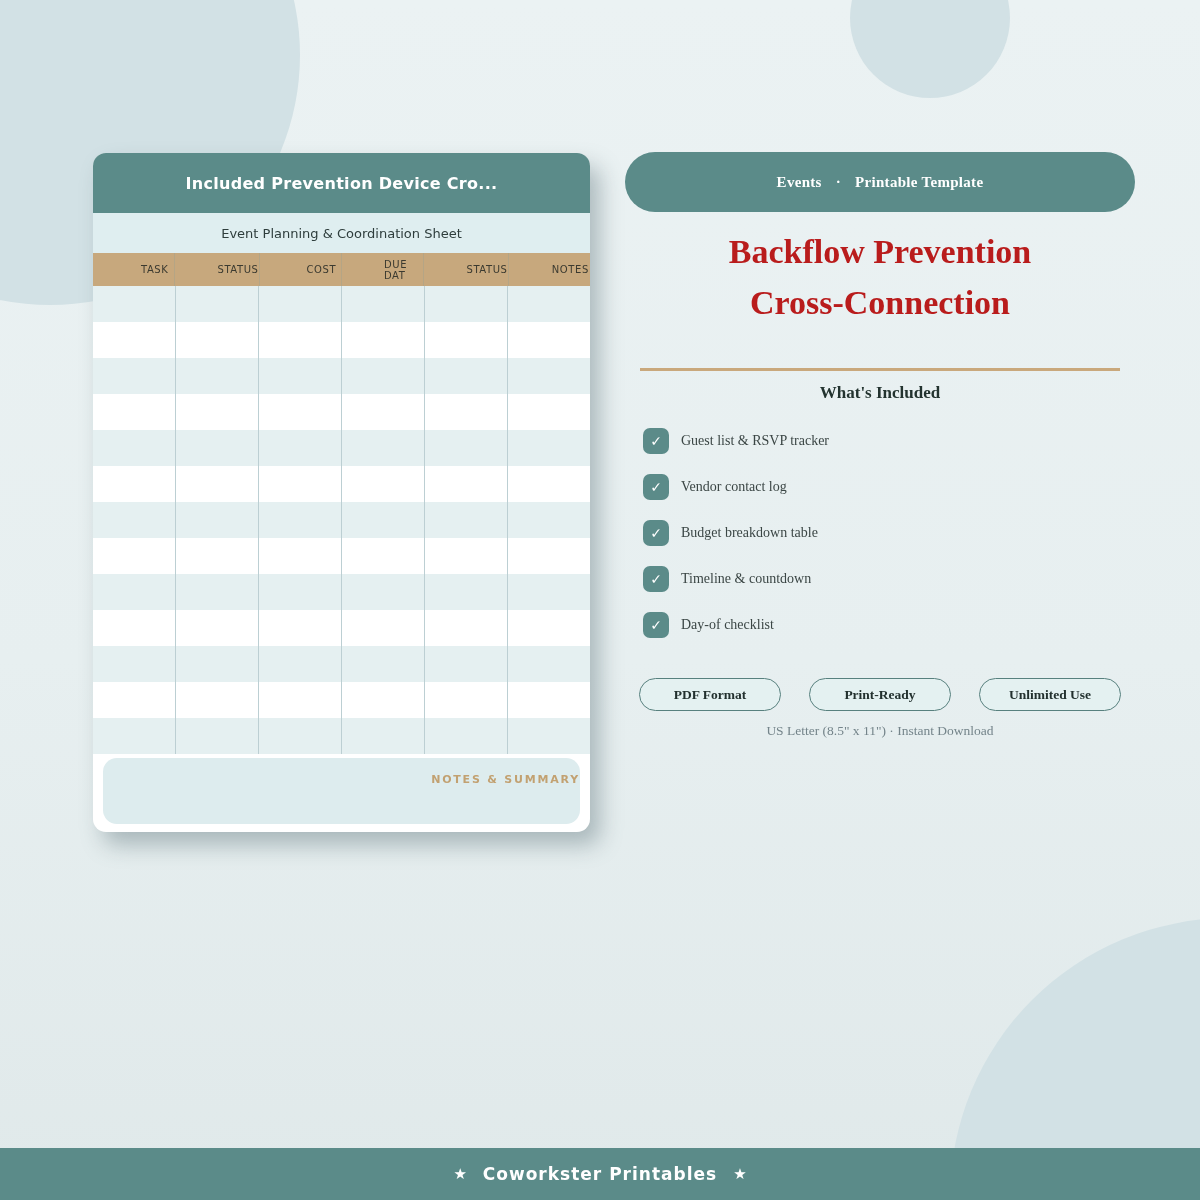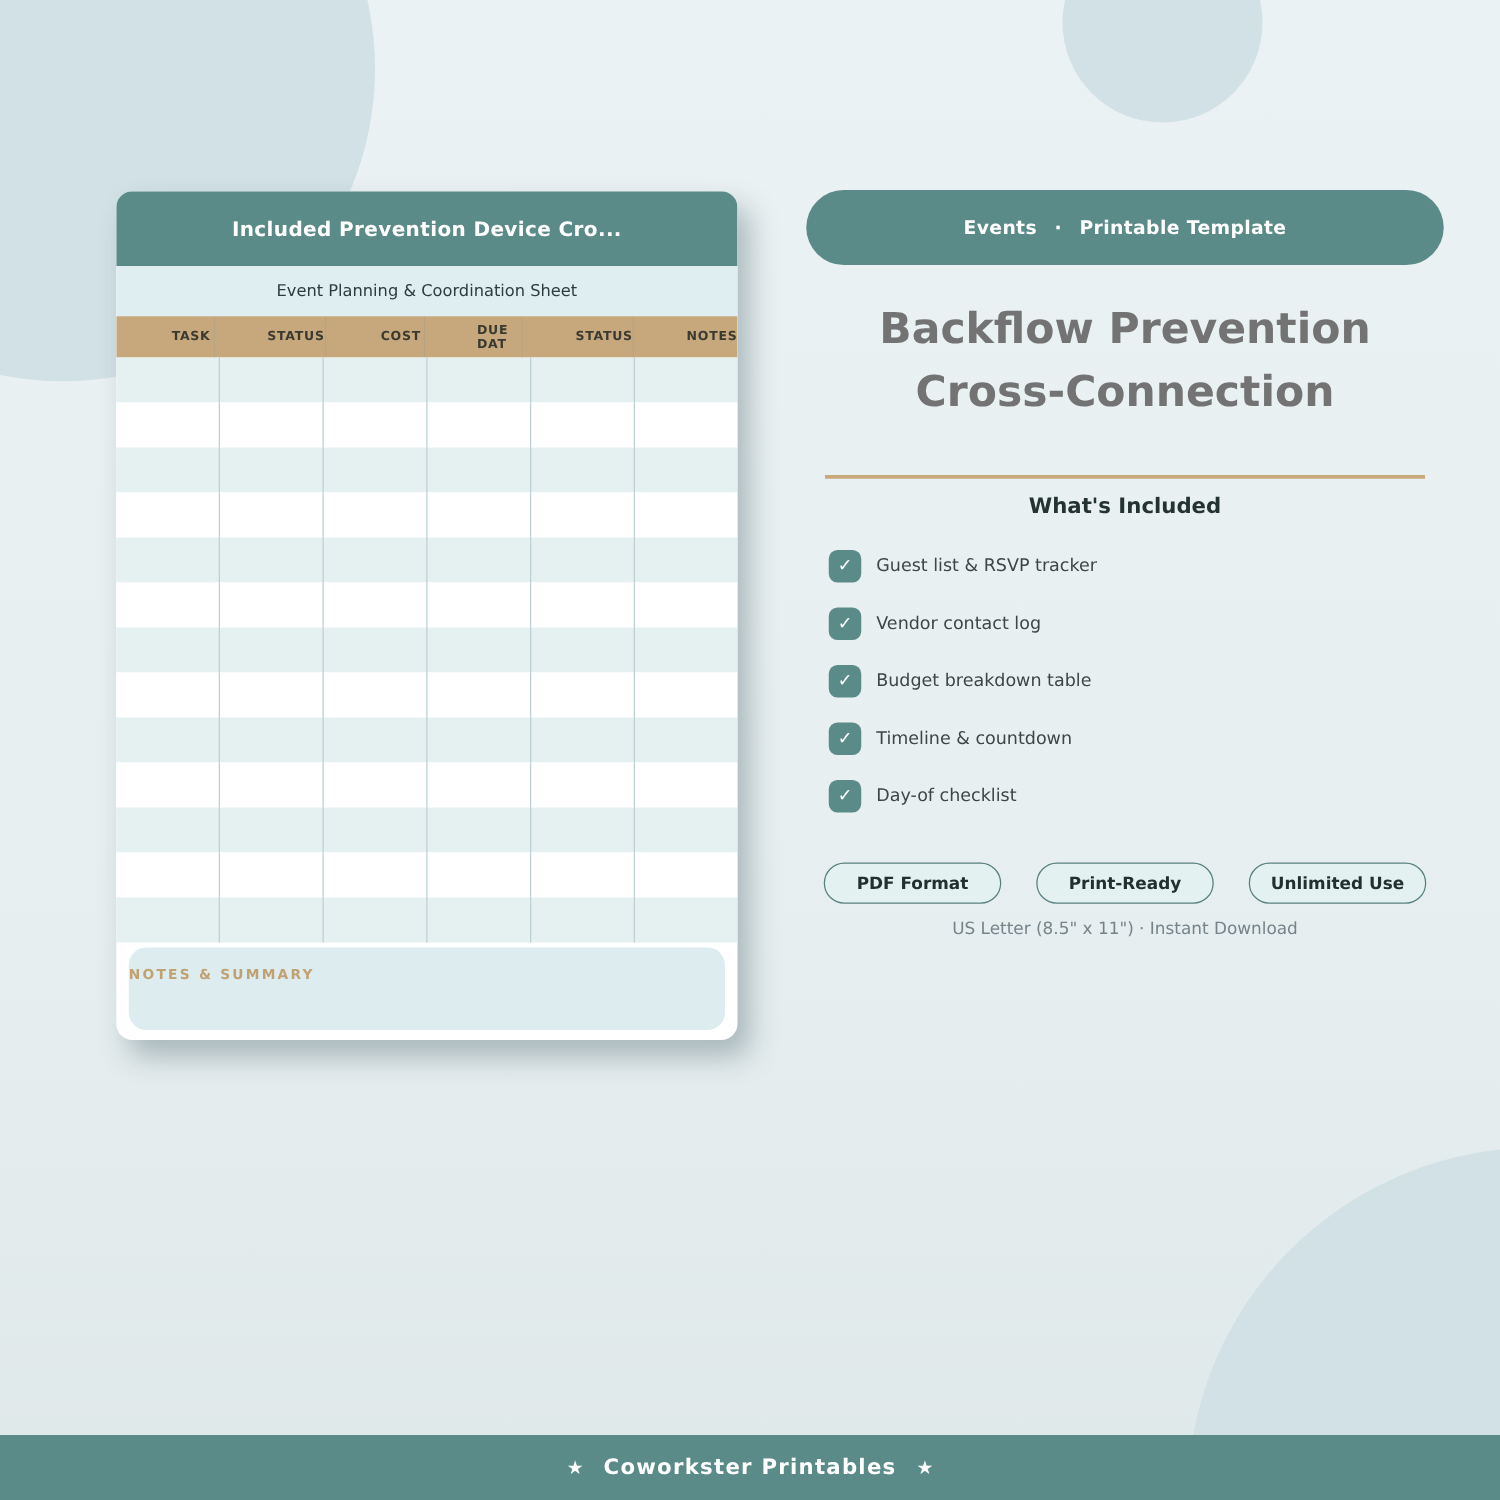--- a/index.html
+++ b/index.html
@@ -30,48 +30,48 @@
     color: #ffffff; font-weight: bold; font-size: 16px; letter-spacing: 0.3px;
   }
   .pc-subtitle {
     height: 40px; background: #dfeef0; display: flex; align-items: center; justify-content: center;
     font-size: 13px; color: #2e3d3c;
   }
   .p-table { width: 100%; }
   .p-thead { display: flex; height: 33px; background: #c7a87d; }
   .th-cell {
     flex: 1; display: flex; align-items: center; justify-content: center;
-    font-size: 10px; font-weight: bold; letter-spacing: 0.6px; color: #3b3a30;
+    font-size: 10px; font-weight: normal; letter-spacing: 0.6px; color: #3b3a30;
     border-right: 1px solid rgba(150, 160, 150, 0.35);
     padding-left: 42px;
   }
   .th-cell:last-child { border-right: none; }
   .p-row { display: flex; height: 36px; background: #ffffff; }
   .p-row.alt { background: #e5f0f1; }
   .p-cell { flex: 1; border-right: 1px solid #bccfd3; }
   .p-cell:last-child { border-right: none; }
   .pc-notes {
     margin: 4px 10px 0 10px; height: 66px; background: #ddecee; border-radius: 14px;
-    display: flex; justify-content: flex-start; padding-top: 15px;
+    display: flex; justify-content: flex-end; padding-top: 15px;
   }
   .pc-notes span {
     font-size: 11px; font-weight: bold; letter-spacing: 1.8px; color: #c2a171;
   }
 
   
   .details {
-    position: absolute; left: 645px; top: 152px; width: 510px; z-index: 1; text-align: center;
+    position: absolute; left: 625px; top: 152px; width: 510px; z-index: 1; text-align: center; font-family: Liberation Serif, serif;
   }
   .category-badge {
     height: 60px; border-radius: 30px; background: #5b8b89;
     display: flex; align-items: center; justify-content: center; gap: 14px;
   }
   .category-badge span { color: #ffffff; font-weight: bold; font-size: 15px; letter-spacing: 0.3px; }
   .product-title {
-    margin-top: 26px; font-size: 34px; font-weight: bold; color: #737373; line-height: 51px;
+    margin-top: 14px; font-size: 34px; font-weight: bold; color: #b91c1c; line-height: 51px;
   }
   .divider { margin: 40px auto 0 auto; width: 480px; height: 3px; background: #c9a87c; }
   .included-heading { margin-top: 12px; font-size: 17px; font-weight: bold; color: #23332f; }
   .included-list { list-style: none; margin-top: 25px; text-align: left; padding-left: 18px; }
   .included-item { display: flex; align-items: center; height: 26px; margin-bottom: 20px; }
   .check-box {
     width: 26px; height: 26px; border-radius: 7px; background: #5b8b89; flex: 0 0 26px;
     display: flex; align-items: center; justify-content: center;
     color: #ffffff; font-size: 14px;
   }

